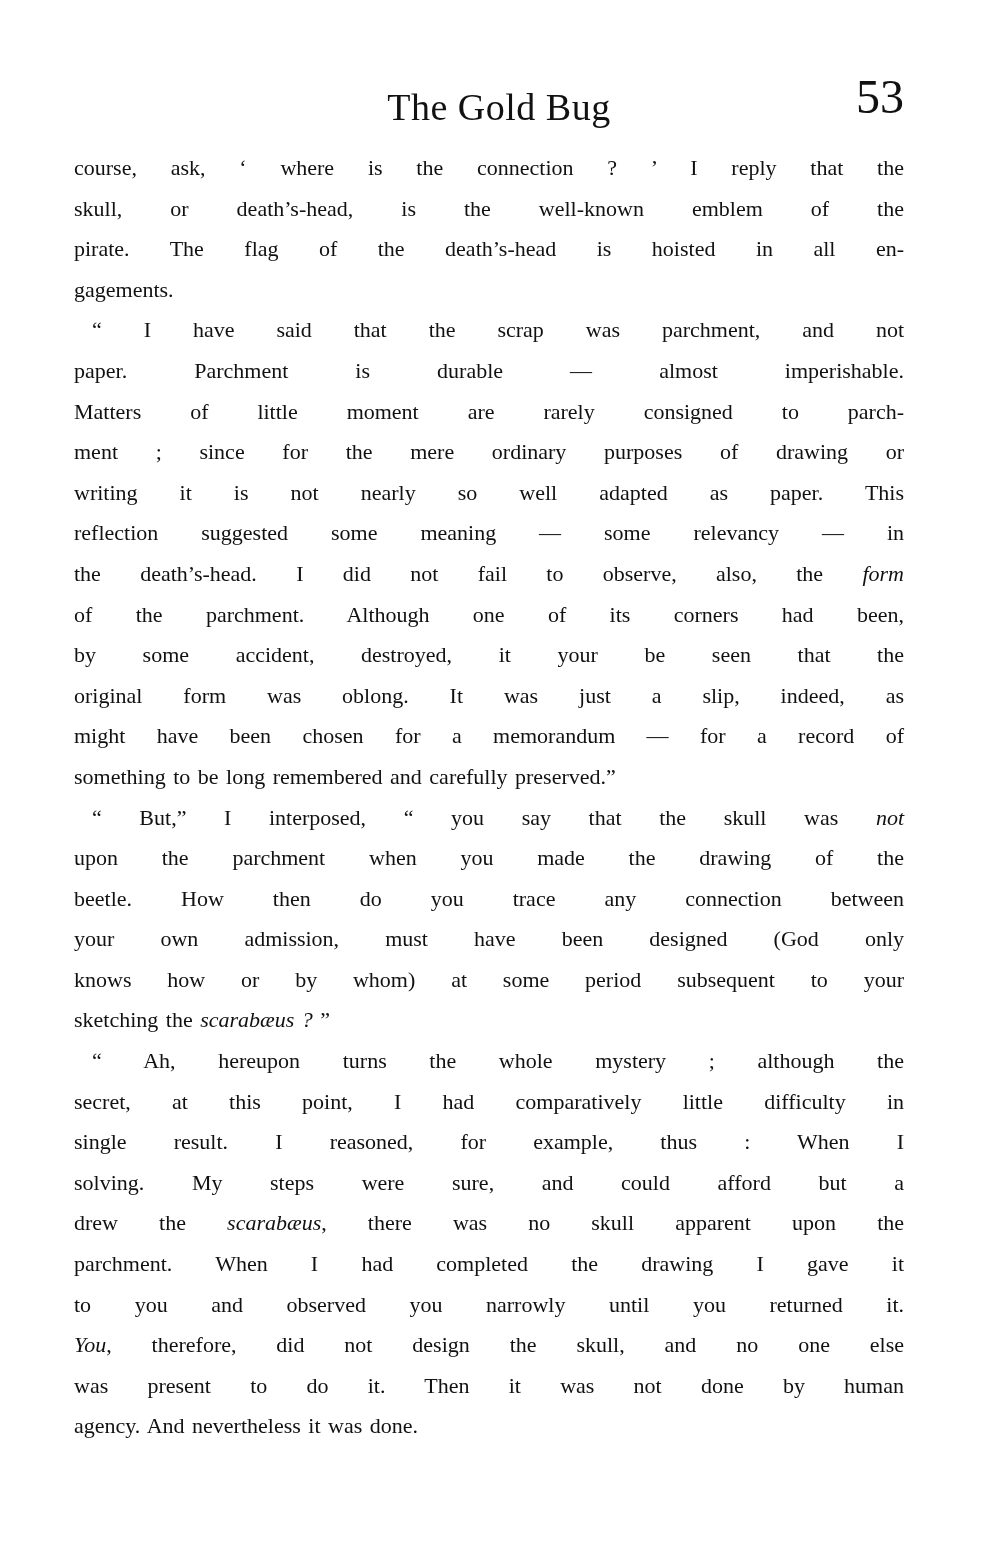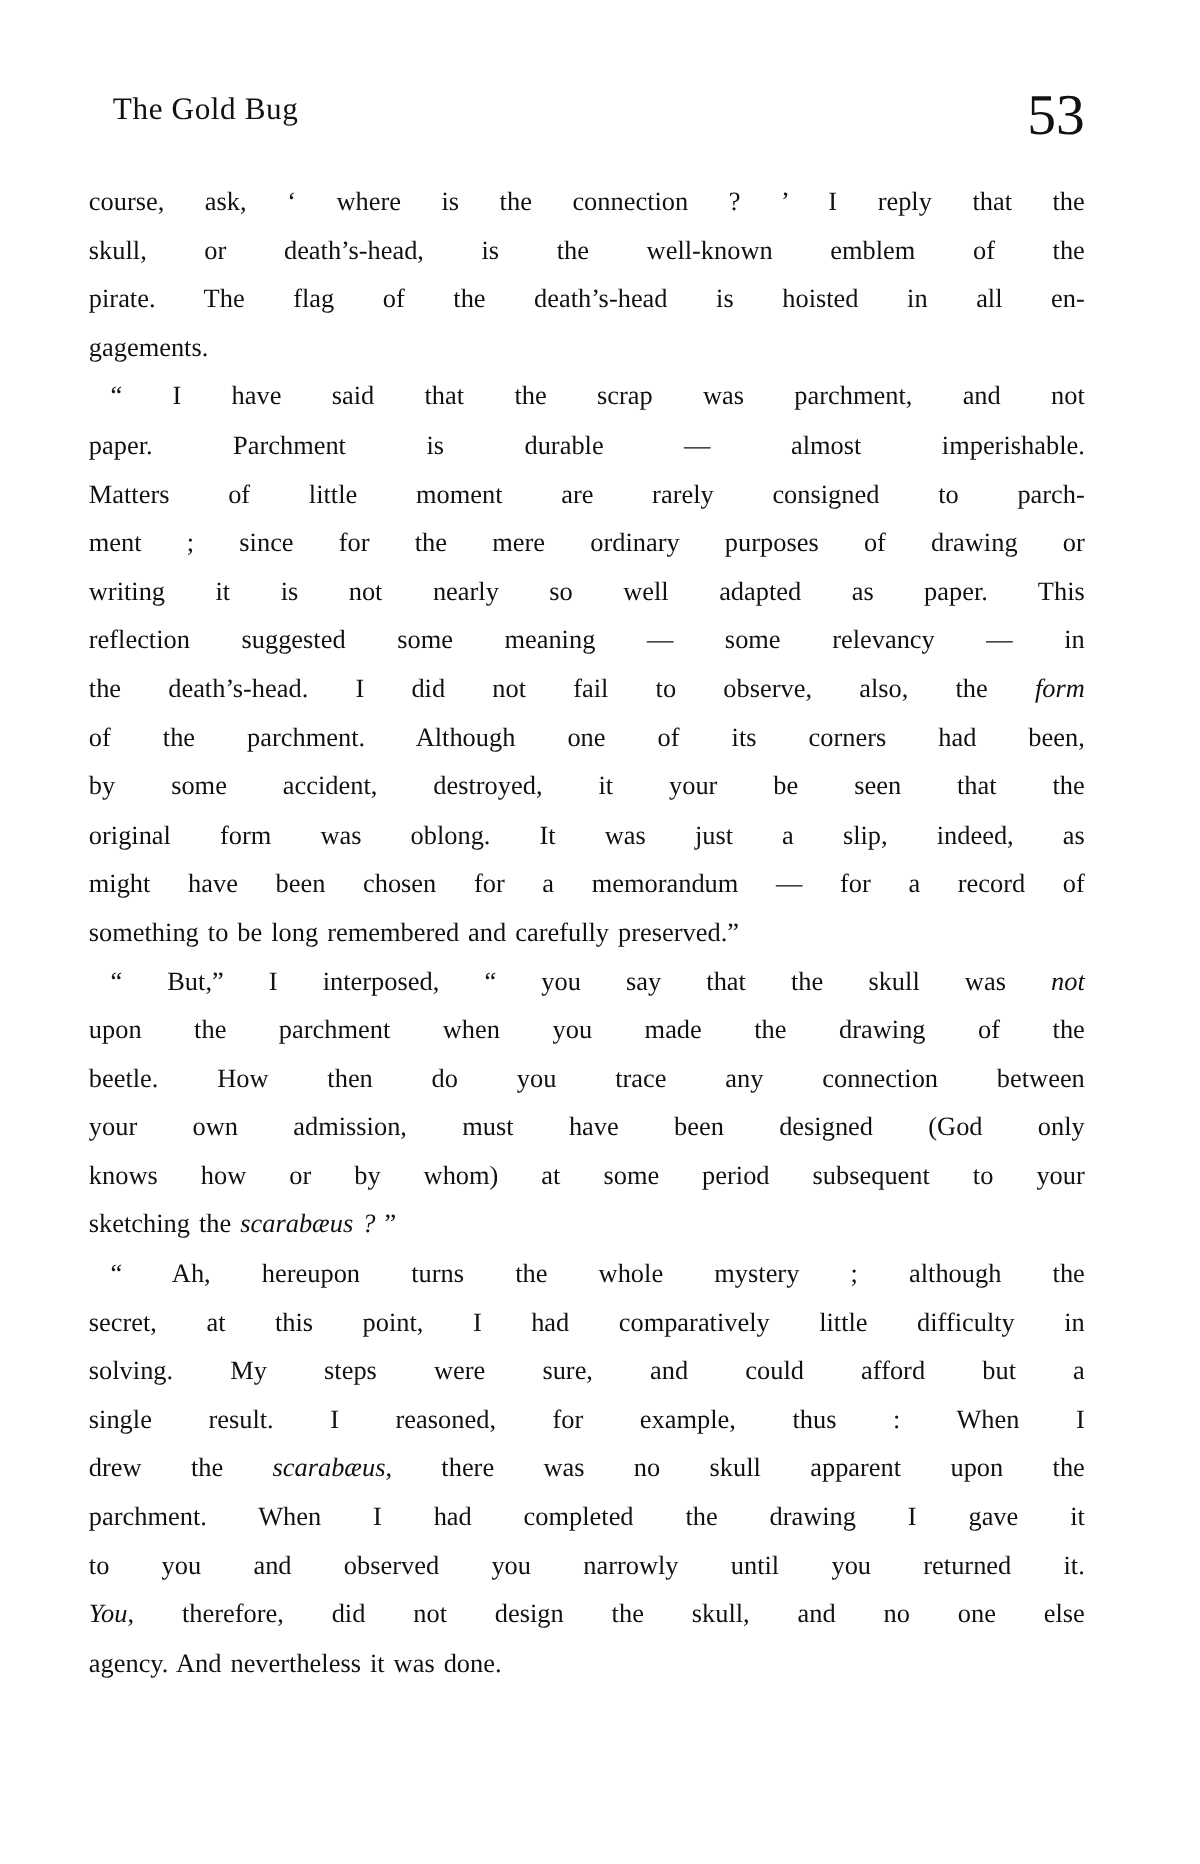--- a/index.html
+++ b/index.html
@@ -26,22 +26,23 @@
       position: absolute;
       top: 66px;
       left: 74px;
       width: 830px;
       height: 50px;
     }
     .running-title {
       position: absolute;
       left: 0;
       right: 0;
-      top: 0;
-      font-size: 26px;
+      top: 16px;
+      text-align: center;
+      font-size: 38px;
       letter-spacing: 0.5px;
       line-height: 50px;
       padding-left: 20px;
     }
     .page-number {
       position: absolute;
       right: 0;
       top: 6px;
       font-size: 48px;
       line-height: 50px;
@@ -107,22 +108,23 @@
         <span class="line indent"><span>“ But,” I interposed, “ you say that the skull was </span><i>not</i></span>
         <span class="line"><span>upon the parchment when you made the drawing of the</span></span>
         <span class="line"><span>beetle.  How then do you trace any connection between</span></span>
         <span class="line"><span>your own admission, must have been designed (God only</span></span>
         <span class="line"><span>knows how or by whom) at some period subsequent to your</span></span>
         <span class="line last"><span>sketching the </span><i>scarabæus ?</i><span> ”</span></span>
       </div>
       <div>
         <span class="line indent"><span>“ Ah, hereupon turns the whole mystery ; although the</span></span>
         <span class="line"><span>secret, at this point, I had comparatively little difficulty in</span></span>
+        <span class="line"><span>single result.  I reasoned, for example, thus : When I</span></span>
         <span class="line"><span>solving.  My steps were sure, and could afford but a</span></span>
-        <span class="line"><span>single result.  I reasoned, for example, thus : When I</span></span>
         <span class="line"><span>drew the </span><i>scarabæus</i><span>, there was no skull apparent upon the</span></span>
         <span class="line"><span>parchment.  When I had completed the drawing I gave it</span></span>
         <span class="line"><span>to you and observed you narrowly until you returned it.</span></span>
         <span class="line"><i>You</i><span>, therefore, did not design the skull, and no one else</span></span>
+        <span class="line"><span>was present to do it.  Then it was not done by human</span></span>
         <span class="line last"><span>agency.  And nevertheless it was done.</span></span>
       </div>
     </div>
 </div>
 
 </body></html>

